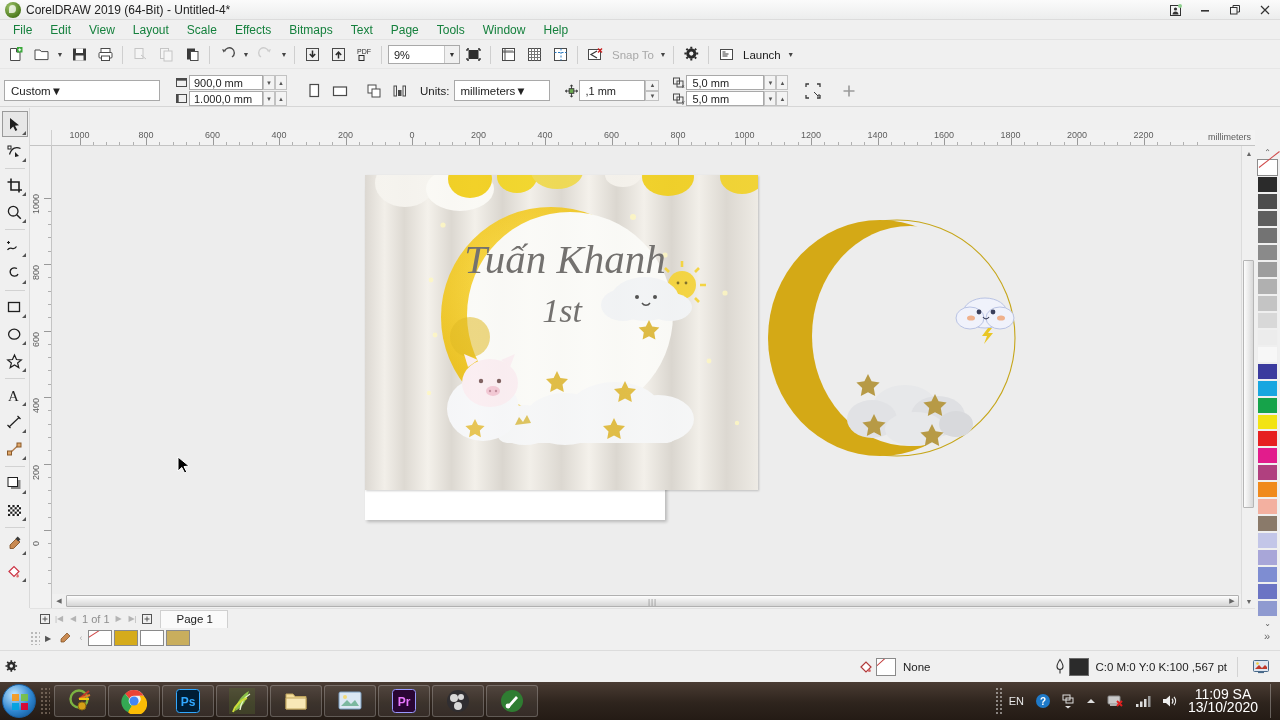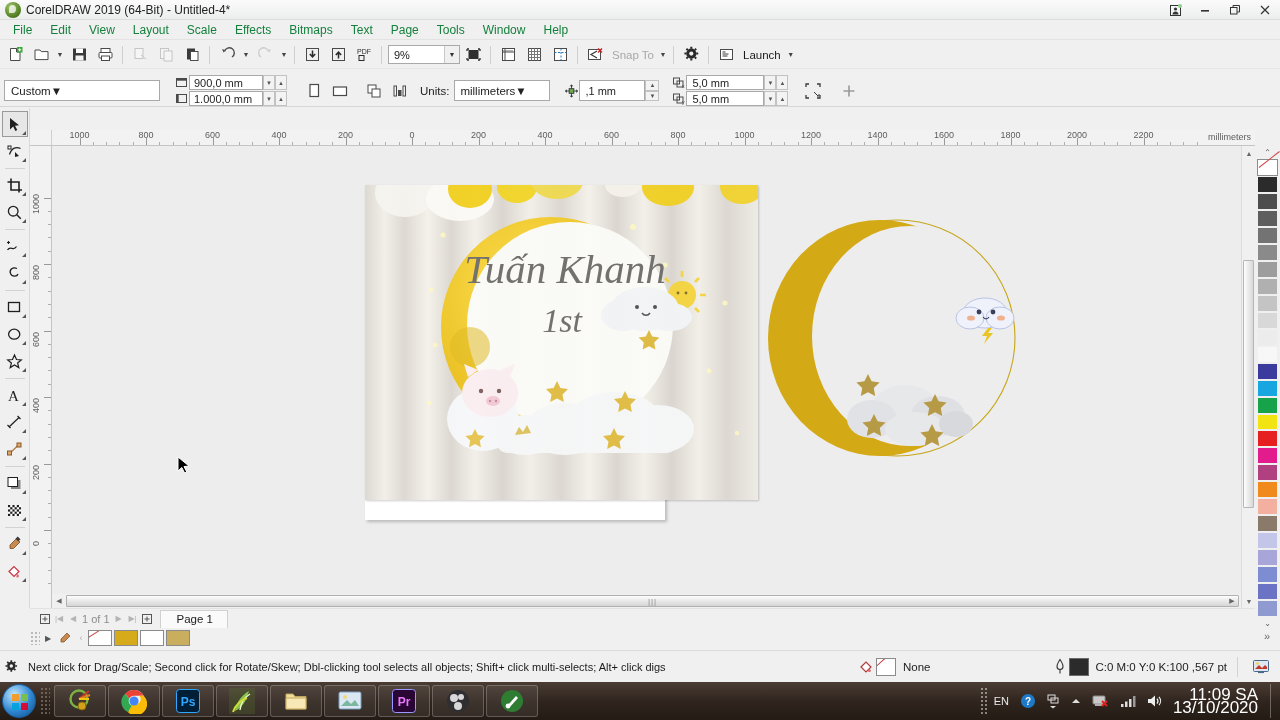--- a/index.html
+++ b/index.html
@@ -191,21 +191,21 @@
   
   .canvas {
     position: absolute; top: 146px; left: 52px; width: 1203px; height: 462px;
     background: #ededed; overflow: hidden;
   }
   .artboard {
     position: absolute; left: 313px; top: 40px; width: 300px; height: 334px;
     background: #ffffff; box-shadow: 2px 2px 3px rgba(0,0,0,.22);
   }
   .photo {
-    position: absolute; left: 313px; top: 39px; width: 393px; height: 315px;
+    position: absolute; left: 313px; top: 29px; width: 393px; height: 315px;
     overflow: hidden; box-shadow: 1px 1px 2px rgba(0,0,0,.2);
   }
 
   
   .vscroll {
     position: absolute; top: 146px; right: 25px; width: 14px; height: 462px;
     background: #f0f0f0; border-left: 1px solid #dcdcdc;
   }
   .vscroll .thumb {
     position: absolute; left: 1px; right: 1px; top: 114px; height: 248px;
@@ -305,21 +305,21 @@
     width: 52px; height: 32px; margin-right: 2px;
     border: 1px solid rgba(255,255,255,.22); border-radius: 3px;
     background: rgba(255,255,255,.07);
     display: flex; align-items: center; justify-content: center;
   }
   .tray {
     position: absolute; right: 0; top: 0; height: 38px; display: flex; align-items: center;
     color: #e8e8e8; font-size: 11px;
   }
   .tray-ico { margin: 0 5px; display: flex; align-items: center; }
-  .clock { text-align: right; line-height: 13px; font-size: 17px; margin: 0 8px 0 6px; color: #fff; }
+  .clock { text-align: center; line-height: 13px; font-size: 14px; margin: 0 8px 0 6px; color: #fff; }
   .showdesk { width: 10px; height: 34px; border-left: 1px solid rgba(255,255,255,.3); margin-left: 4px; }
   .dotgrip { width: 8px; height: 28px;
     background-image: radial-gradient(rgba(255,255,255,.45) 1px, transparent 1px);
     background-size: 4px 4px; }
 </style>
 </head>
 <body>
 
 <div id="app">
 
@@ -1155,21 +1155,20 @@
   <div class="statusbar">
     <div style="width:22px;display:flex;align-items:center;justify-content:center;">
       <svg width="15" height="15" viewBox="0 0 15 15">
         <circle cx="7.3" cy="7" r="4.2" fill="#2a2a2a"></circle>
         <circle cx="7.3" cy="7" r="1.7" fill="#f0f0f0"></circle>
         <g stroke="#2a2a2a" stroke-width="1.7">
           <path d="M7.3 1.2v1.8M7.3 11v1.8M1.5 7h1.8M11.3 7h1.8M3.2 2.9l1.3 1.3M10.1 9.8l1.3 1.3M11.4 2.9l-1.3 1.3M4.5 9.8l-1.3 1.3"></path>
         </g>
       </svg>
     </div>
-    <div class="status-text">Next click for Drag/Scale; Second click for Rotate/Skew; Dbl-clicking tool selects all objects; Shift+ click multi-selects; Alt+ click digs</div>
 
     <div style="flex:1"></div>
 
     <div style="display:flex;align-items:center;">
       <div style="width:20px;display:flex;align-items:center;justify-content:center;">
         <svg width="16" height="16" viewBox="0 0 16 16">
           <path d="M3 8l5-5 5 5-5 5z" fill="#fff" stroke="#b03a3a" stroke-width="1.2"></path>
           <path d="M12 10c1.4 1.8 1 3-.6 3s-2-1.2-.6-3z" fill="#d86a6a"></path>
         </svg>
       </div>

